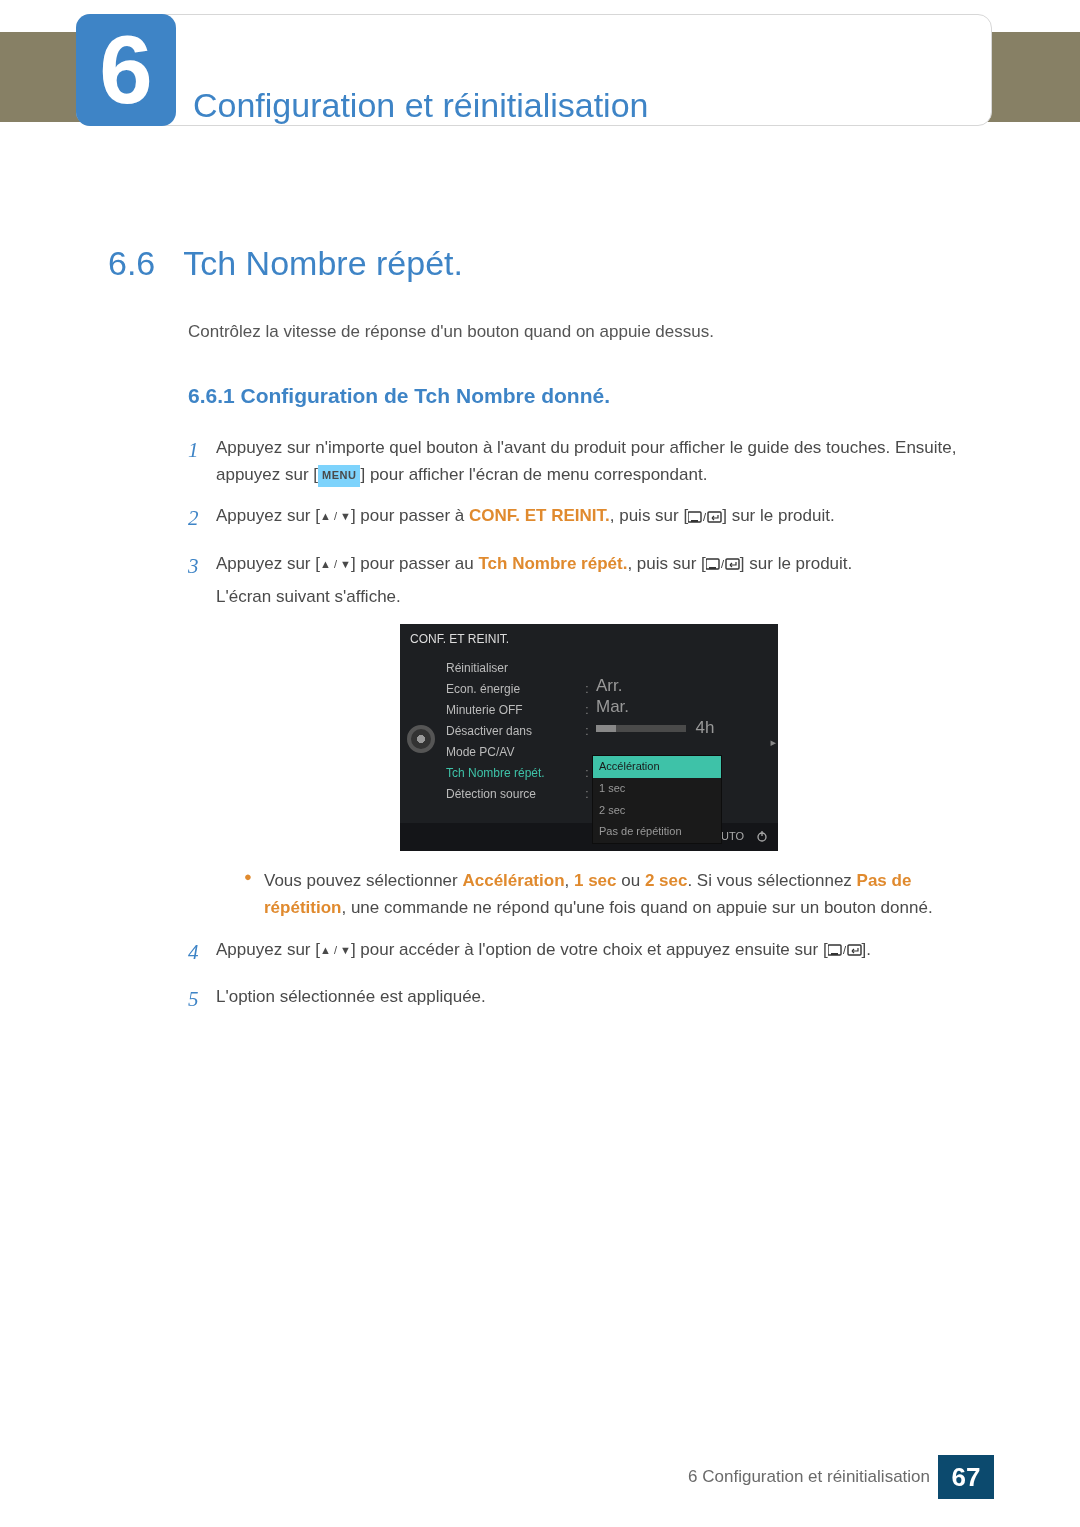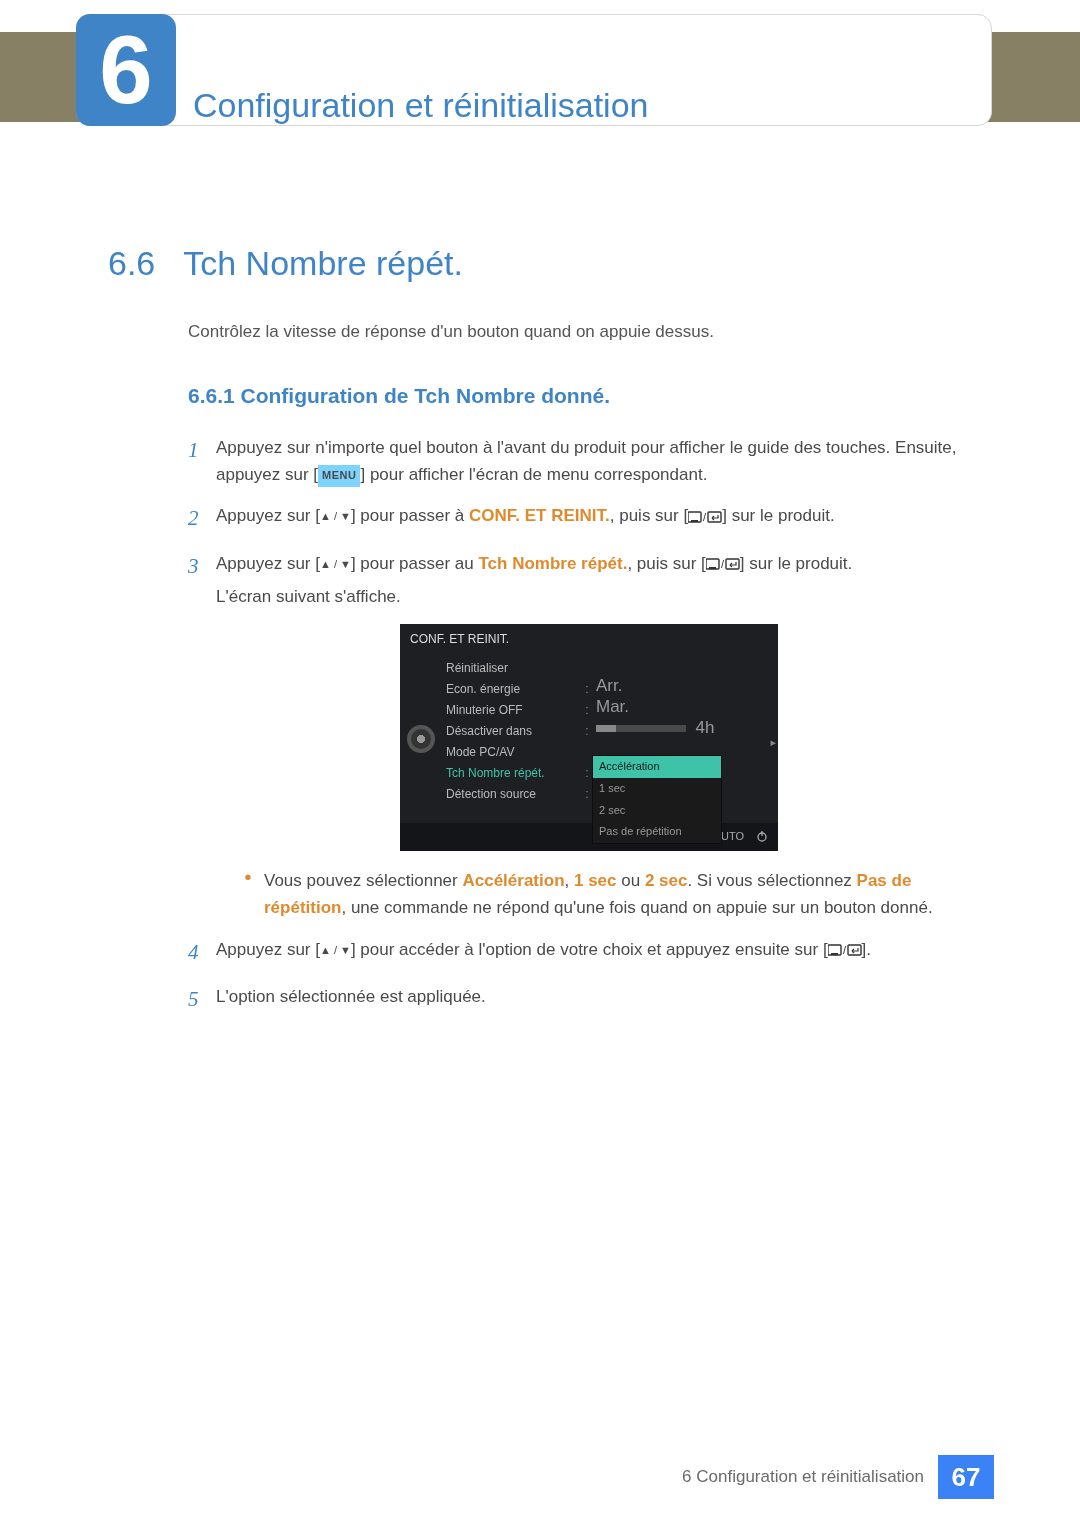--- a/index.html
+++ b/index.html
@@ -230,26 +230,26 @@
     left: 0;
     width: 1080px;
     height: 44px;
     display: flex;
     justify-content: flex-end;
     align-items: center;
   }
   .foot-label {
     font-size: 17px;
     color: #6a6a6a;
-    margin-right: 14px;
+    margin-right: 8px;
   }
   .foot-num {
     width: 56px;
     height: 44px;
-    background: #3b82f6;
+    background: #0c4a6e;
     color: #fff;
     font-size: 26px;
     font-weight: bold;
     display: flex;
     align-items: center;
     justify-content: center;
     margin-right: 86px;
   }
 </style>
 </head>

